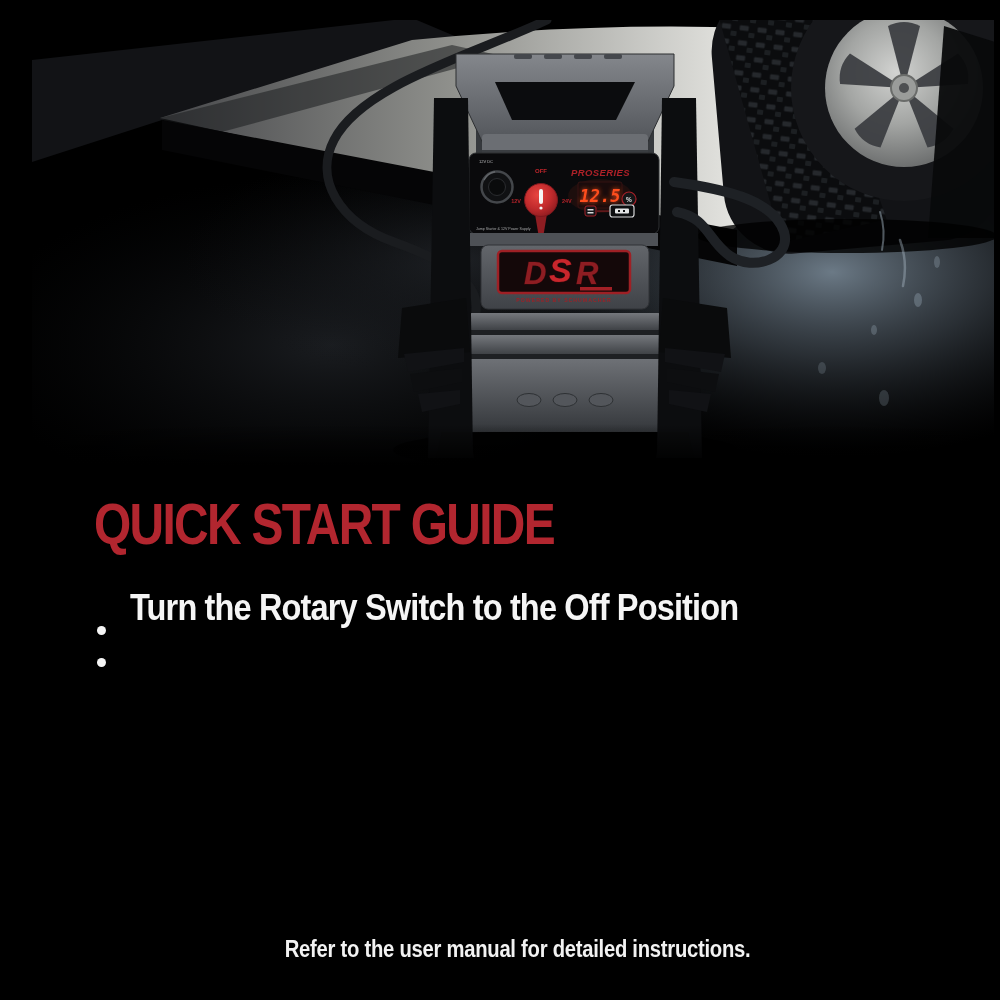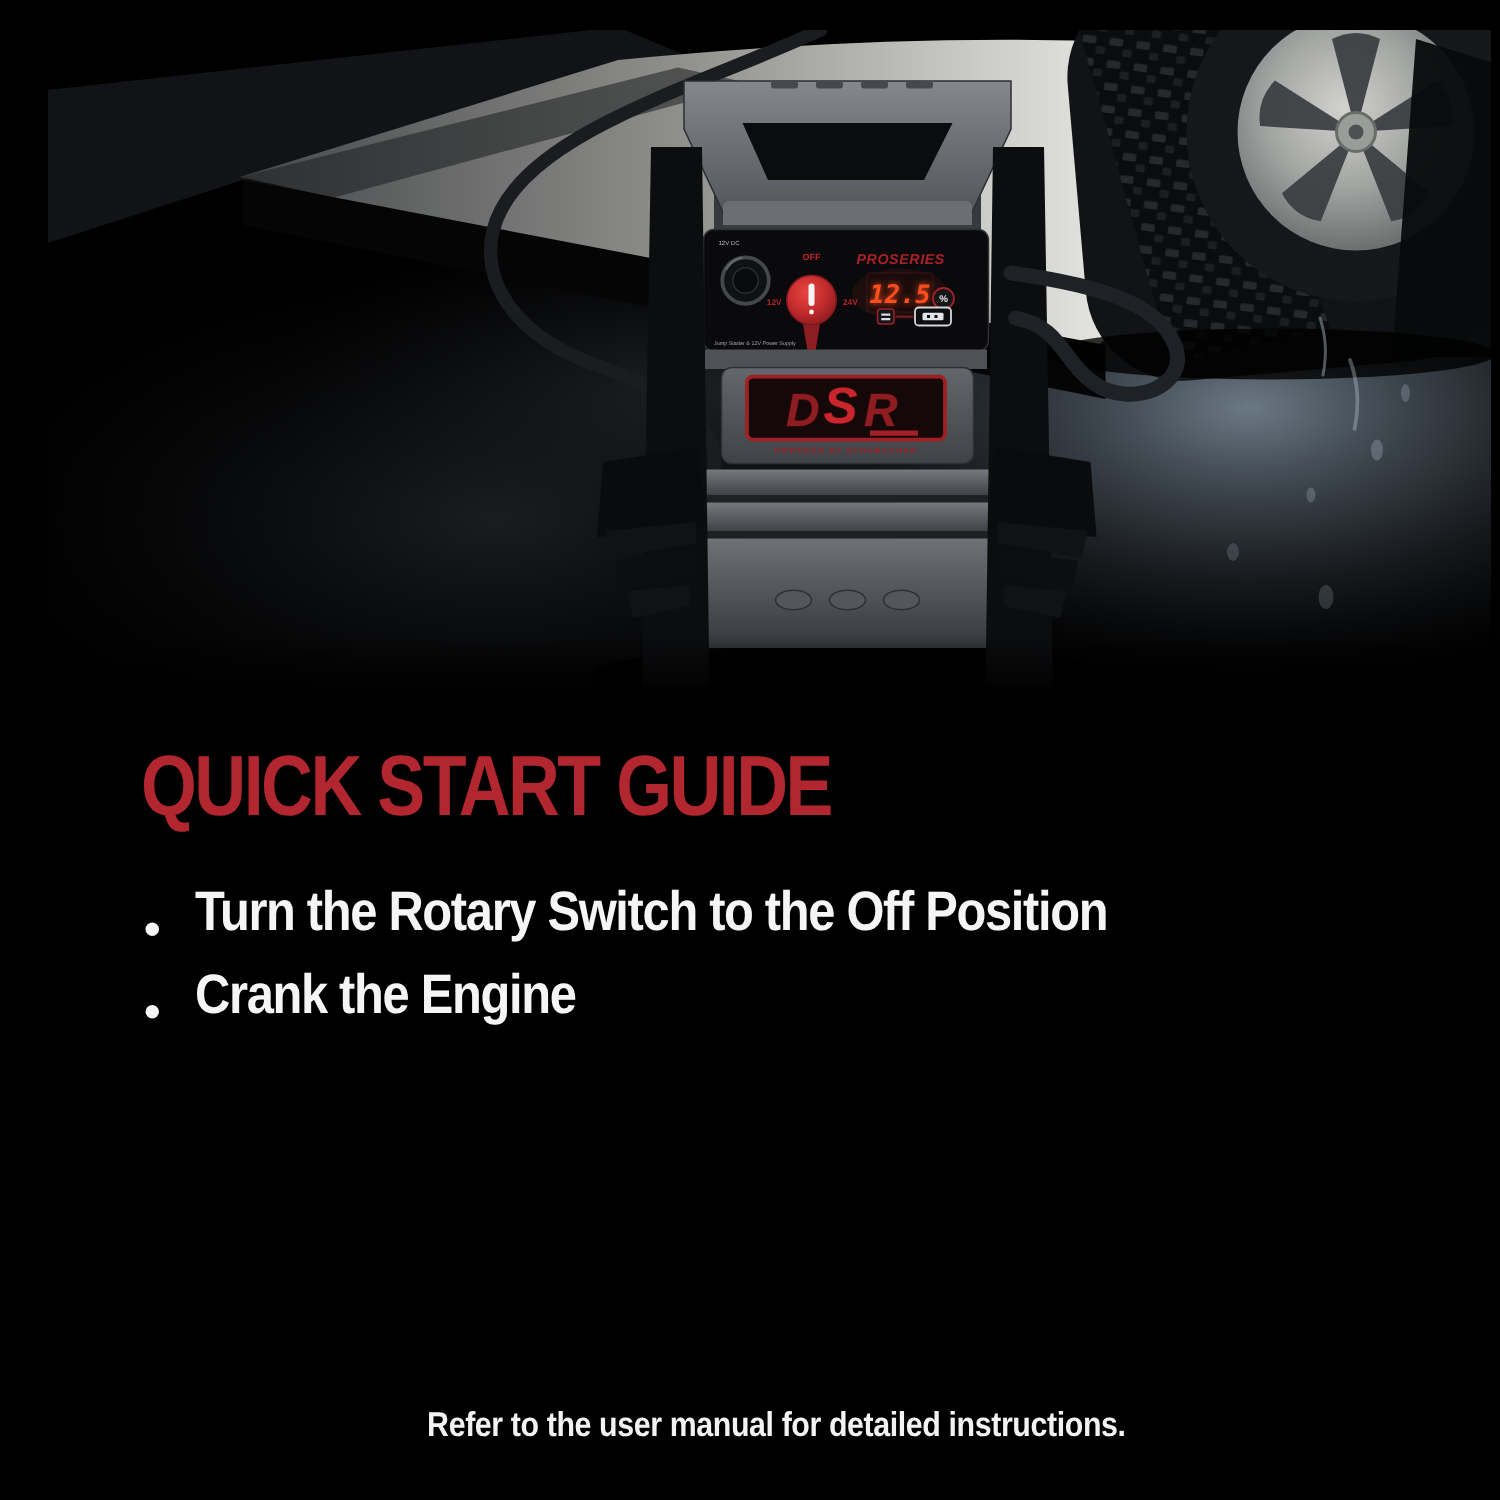--- a/index.html
+++ b/index.html
@@ -9,21 +9,21 @@
     margin-left:32px;
   }
   .photo{position:absolute;left:0;top:0;width:1000px;height:466px;}
   .guide-title{
     position:absolute;left:62px;top:494px;margin:0;
     font-size:57px;font-weight:700;letter-spacing:-2px;line-height:60px;
     color:#b2262f;white-space:nowrap;
     transform:scaleX(.84);transform-origin:left top;
   }
   .bullets{position:absolute;left:62px;top:580px;width:900px;}
-  .bullet-item{display:flex;align-items:center;text-decoration:underline;}
+  .bullet-item{display:flex;align-items:flex-end;text-decoration:underline;}
   .dot{
     flex:none;width:9px;height:9px;border-radius:50%;background:#f5f5f5;
     margin:23px 24px 0 3px;
   }
   .lines{display:block;}
   .bline{
     font-size:37px;font-weight:700;letter-spacing:-1px;line-height:55px;
     color:#f5f5f5;white-space:nowrap;
     transform:scaleX(.88);transform-origin:left center;
   }
@@ -274,23 +274,20 @@
 
   <div class="bullets">
     <div class="bullet-item">
       <span class="dot"></span>
       <div class="lines">
         <div class="bline">Turn the Rotary Switch to the Off Position</div>
       </div>
     </div>
     <div class="bullet-item">
       <span class="dot"></span>
-      <div class="lines">
-        <div class="bline">Crank the Engine</div>
-      </div>
     </div>
   </div>
 
   <p class="footer-note">
     <span>Refer to the user manual for detailed instructions.</span>
   </p>
 
 </div>
 
 </body></html>

